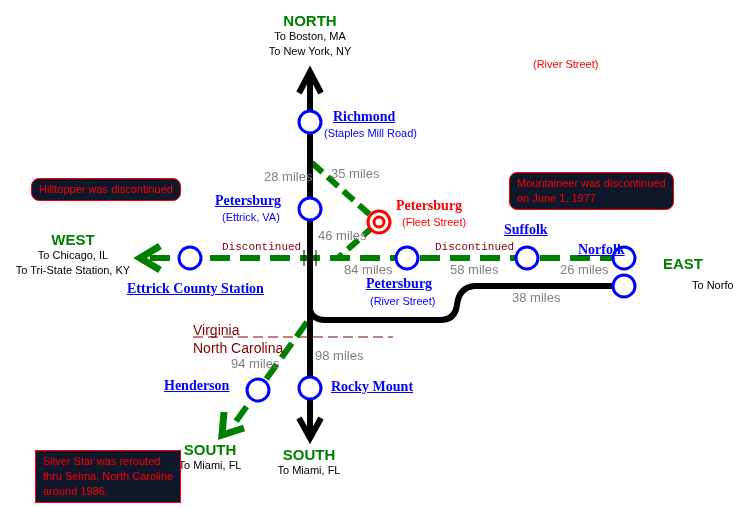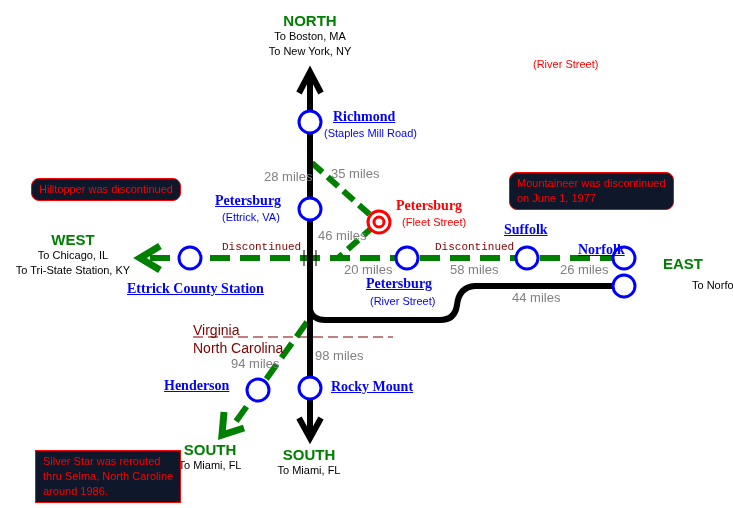--- a/index.html
+++ b/index.html
@@ -94,24 +94,24 @@
 <div class="lbl paren" style="left:370px;top:295px;">(River Street)</div>
 <div class="lbl station" style="left:127px;top:281px;">Ettrick County Station</div>
 <div class="lbl station" style="left:504px;top:222px;">Suffolk</div>
 <div class="lbl station" style="left:578px;top:222px;margin-top:20px;">Norfolk</div>
 <div class="lbl station" style="left:164px;top:378px;">Henderson</div>
 <div class="lbl station" style="left:331px;top:379px;">Rocky Mount</div>
 
 <div class="lbl miles" style="left:264px;top:169px;">28 miles</div>
 <div class="lbl miles" style="left:331px;top:166px;">35 miles</div>
 <div class="lbl miles" style="left:318px;top:228px;">46 miles</div>
-<div class="lbl miles" style="left:344px;top:262px;">20 miles</div>
+<div class="lbl miles" style="left:344px;top:262px;">84 miles</div>
 <div class="lbl miles" style="left:450px;top:262px;">58 miles</div>
 <div class="lbl miles" style="left:560px;top:262px;">26 miles</div>
-<div class="lbl miles" style="left:512px;top:290px;">44 miles</div>
+<div class="lbl miles" style="left:512px;top:290px;">38 miles</div>
 <div class="lbl miles" style="left:231px;top:356px;">94 miles</div>
 <div class="lbl miles" style="left:315px;top:348px;">98 miles</div>
 
 <div class="lbl disc" style="left:222px;top:241px;">Discontinued</div>
 <div class="lbl disc" style="left:435px;top:241px;">Discontinued</div>
 
 <div class="lbl state" style="left:193px;top:322px;">Virginia</div>
 <div class="lbl state" style="left:193px;top:340px;">North Carolina</div>
 
 <div class="lbl paren-red" style="left:533px;top:58px;">(River Street)</div>

